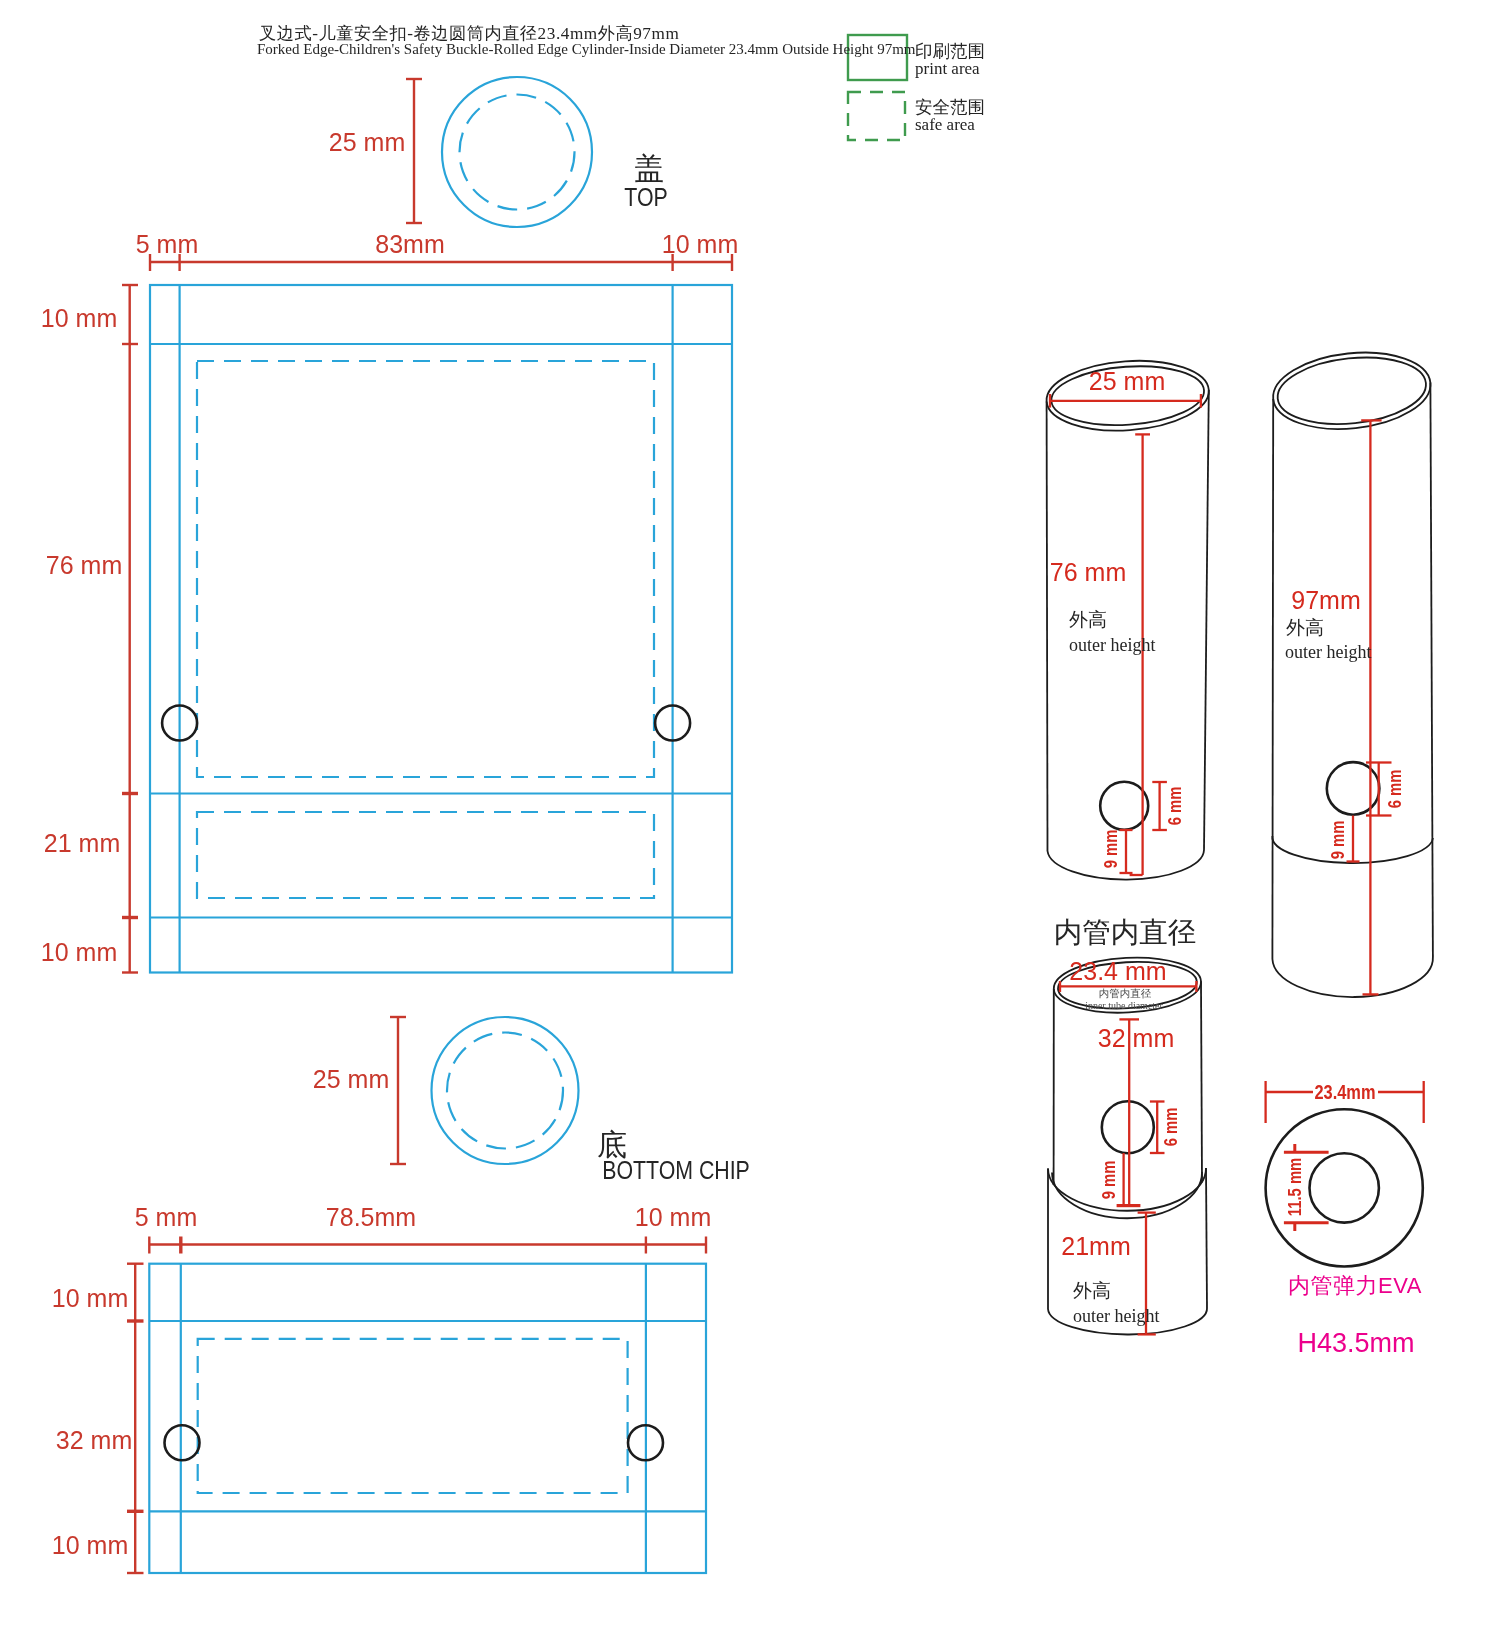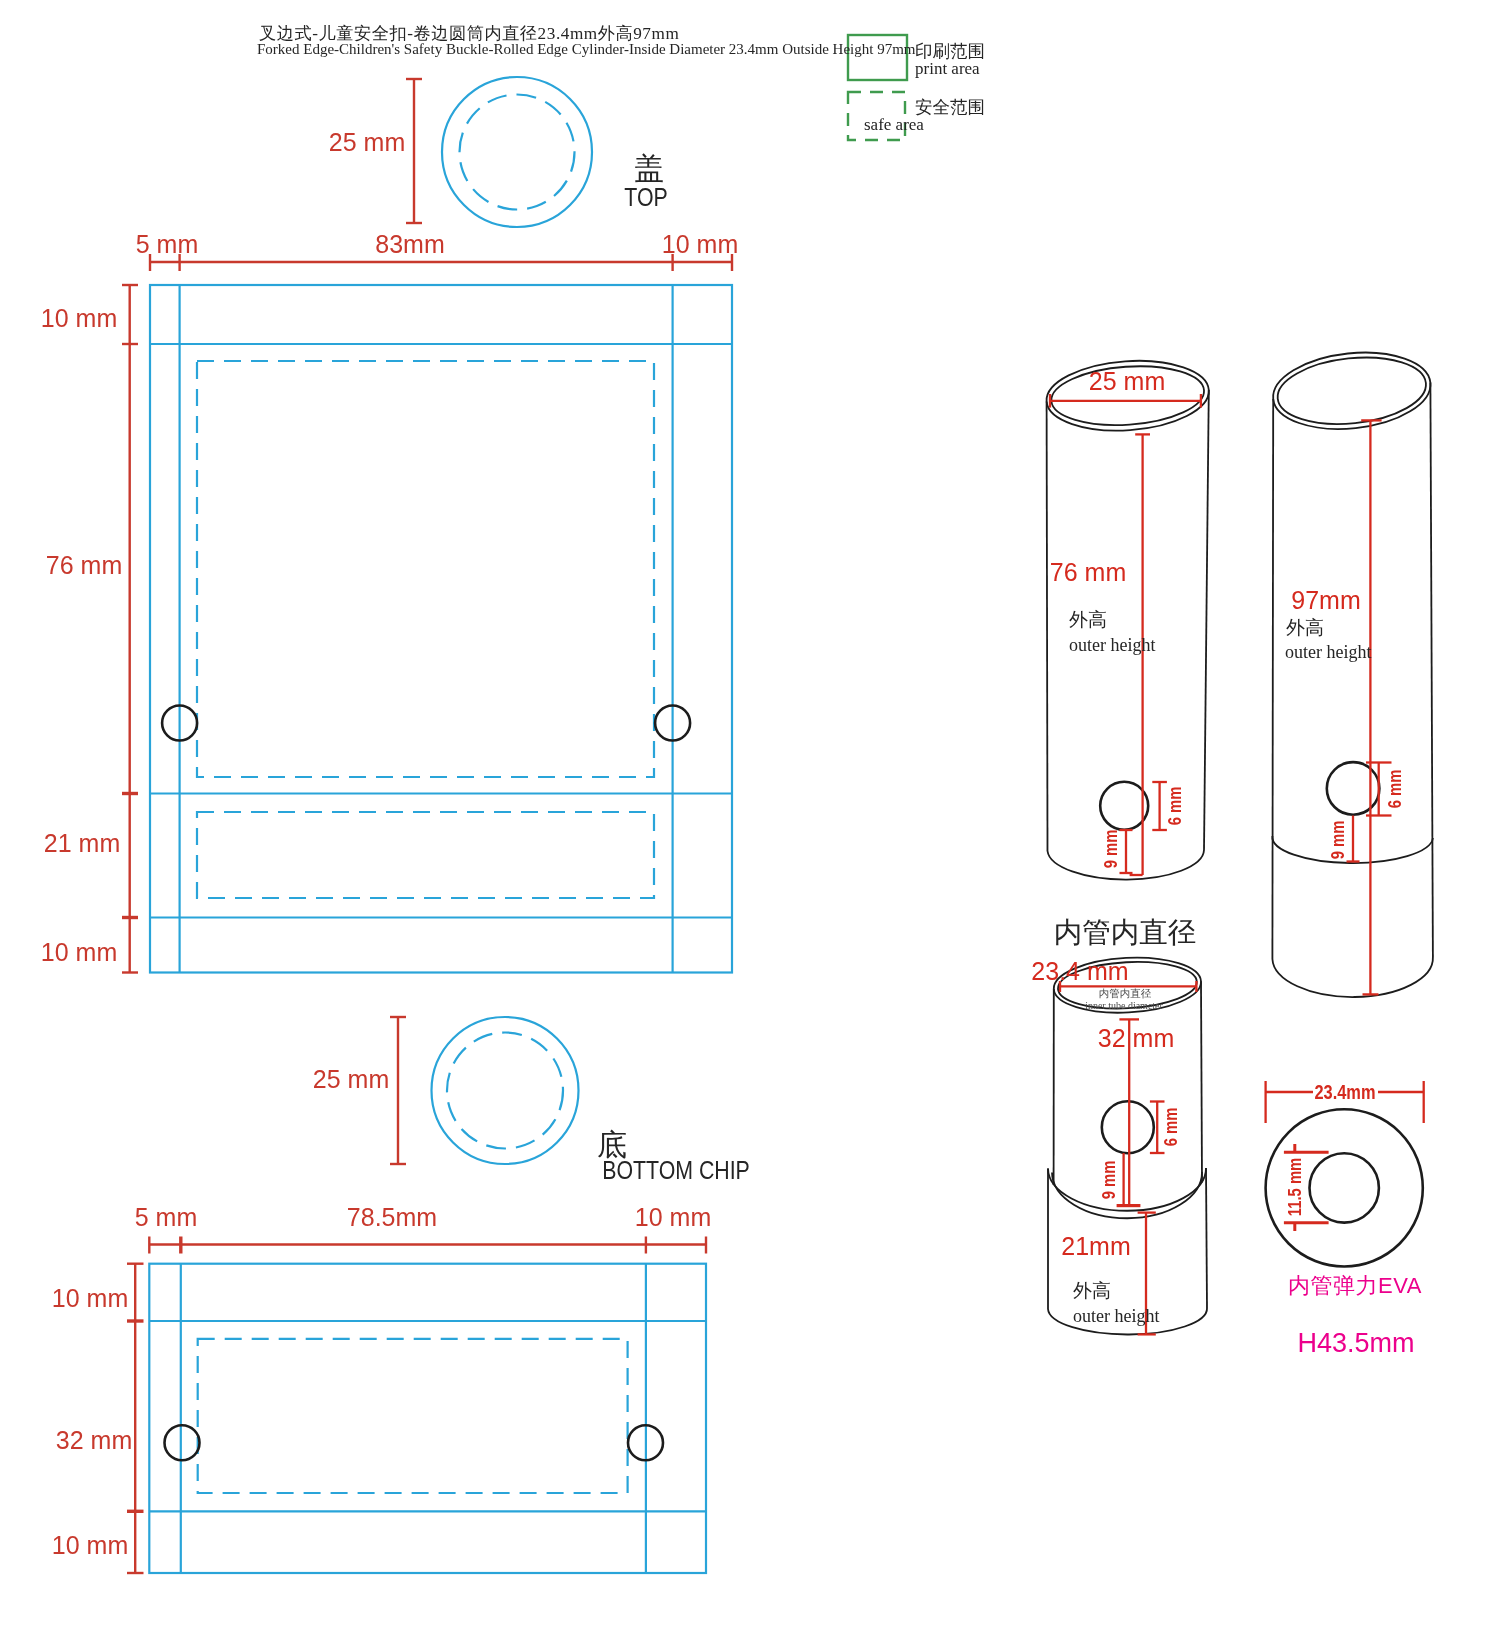--- a/index.html
+++ b/index.html
@@ -197,60 +197,60 @@
     <line x1="1283.9" y1="1222.7" x2="1328.6" y2="1222.7" stroke-width="3"></line>
   </g>
 </svg>
 
 <div class="lbl serif ink title-zh left-align" style="left:259px;top:34px;">叉边式-儿童安全扣-卷边圆筒内直径23.4mm外高97mm</div>
 <div class="lbl serif ink title-en left-align" style="left:257px;top:49px;">Forked Edge-Children's Safety Buckle-Rolled Edge Cylinder-Inside Diameter 23.4mm Outside Height 97mm</div>
 
 <div class="lbl serif ink leg-zh left-align" style="left:915px;top:52px;">印刷范围</div>
 <div class="lbl serif ink leg-en left-align" style="left:915px;top:68px;">print area</div>
 <div class="lbl serif ink leg-zh left-align" style="left:915px;top:108px;">安全范围</div>
-<div class="lbl serif ink leg-en left-align" style="left:864px;top:124px;">safe area</div>
+<div class="lbl serif ink leg-en left-align" style="left:915px;top:124px;">safe area</div>
 
 <div class="lbl sans red fs25" style="left:367px;top:142px;">25 mm</div>
 <div class="lbl sans ink fs30" style="left:649px;top:169px;">盖</div>
 <div class="lbl sans ink cond-name" style="left:646px;top:197px;">TOP</div>
 
 <div class="lbl sans red fs25" style="left:167px;top:244px;">5 mm</div>
 <div class="lbl sans red fs25" style="left:410px;top:244px;">83mm</div>
 <div class="lbl sans red fs25" style="left:700px;top:244px;">10 mm</div>
 <div class="lbl sans red fs25" style="left:79px;top:318px;">10 mm</div>
 <div class="lbl sans red fs25" style="left:84px;top:565px;">76 mm</div>
 <div class="lbl sans red fs25" style="left:82px;top:843px;">21 mm</div>
 <div class="lbl sans red fs25" style="left:79px;top:952px;">10 mm</div>
 
 <div class="lbl sans red fs25" style="left:351px;top:1079px;">25 mm</div>
 <div class="lbl sans ink fs30" style="left:612px;top:1145px;">底</div>
 <div class="lbl sans ink cond-name" style="left:676px;top:1170px;">BOTTOM CHIP</div>
 
 <div class="lbl sans red fs25" style="left:166px;top:1217px;">5 mm</div>
-<div class="lbl sans red fs25" style="left:392px;top:1217px;">78.5mm</div>
+<div class="lbl sans red fs25" style="left:371px;top:1217px;">78.5mm</div>
 <div class="lbl sans red fs25" style="left:673px;top:1217px;">10 mm</div>
 <div class="lbl sans red fs25" style="left:90px;top:1298px;">10 mm</div>
 <div class="lbl sans red fs25" style="left:94px;top:1440px;">32 mm</div>
 <div class="lbl sans red fs25" style="left:90px;top:1545px;">10 mm</div>
 
 <div class="lbl sans red2 fs25" style="left:1127px;top:381px;">25 mm</div>
 <div class="lbl sans red2 fs25" style="left:1088px;top:572px;">76 mm</div>
 <div class="lbl serif ink oh-zh left-align" style="left:1069px;top:619px;">外高</div>
 <div class="lbl serif ink oh-en left-align" style="left:1069px;top:645px;">outer height</div>
 <div class="lbl sans red2 rot" style="left:1174px;top:806px;">6 mm</div>
 <div class="lbl sans red2 rot" style="left:1110px;top:849px;">9 mm</div>
 
 <div class="lbl sans red2 fs25" style="left:1326px;top:600px;">97mm</div>
 <div class="lbl serif ink oh-zh left-align" style="left:1286px;top:627px;">外高</div>
 <div class="lbl serif ink oh-en left-align" style="left:1285px;top:652px;">outer height</div>
 <div class="lbl sans red2 rot" style="left:1394px;top:789px;">6 mm</div>
 <div class="lbl sans red2 rot" style="left:1337px;top:840px;">9 mm</div>
 
 <div class="lbl serif ink innertitle" style="left:1125px;top:933px;">内管内直径</div>
-<div class="lbl sans red2 fs25" style="left:1080px;top:971px;">23.4 mm</div>
+<div class="lbl sans red2 fs25" style="left:1118px;top:971px;">23.4 mm</div>
 <div class="lbl serif gray note-zh" style="left:1125px;top:994px;">内管内直径</div>
 <div class="lbl serif gray note-en" style="left:1124px;top:1006px;">inner tube diameter</div>
 <div class="lbl sans red2 fs25" style="left:1136px;top:1038px;">32 mm</div>
 <div class="lbl sans red2 rot" style="left:1170px;top:1127px;">6 mm</div>
 <div class="lbl sans red2 rot" style="left:1108px;top:1180px;">9 mm</div>
 <div class="lbl sans red2 fs25" style="left:1096px;top:1246px;">21mm</div>
 <div class="lbl serif ink oh-zh left-align" style="left:1073px;top:1290px;">外高</div>
 <div class="lbl serif ink oh-en left-align" style="left:1073px;top:1316px;">outer height</div>
 
 <div class="lbl sans red2 cond" style="left:1345px;top:1091px;font-size:21px;">23.4mm</div>

